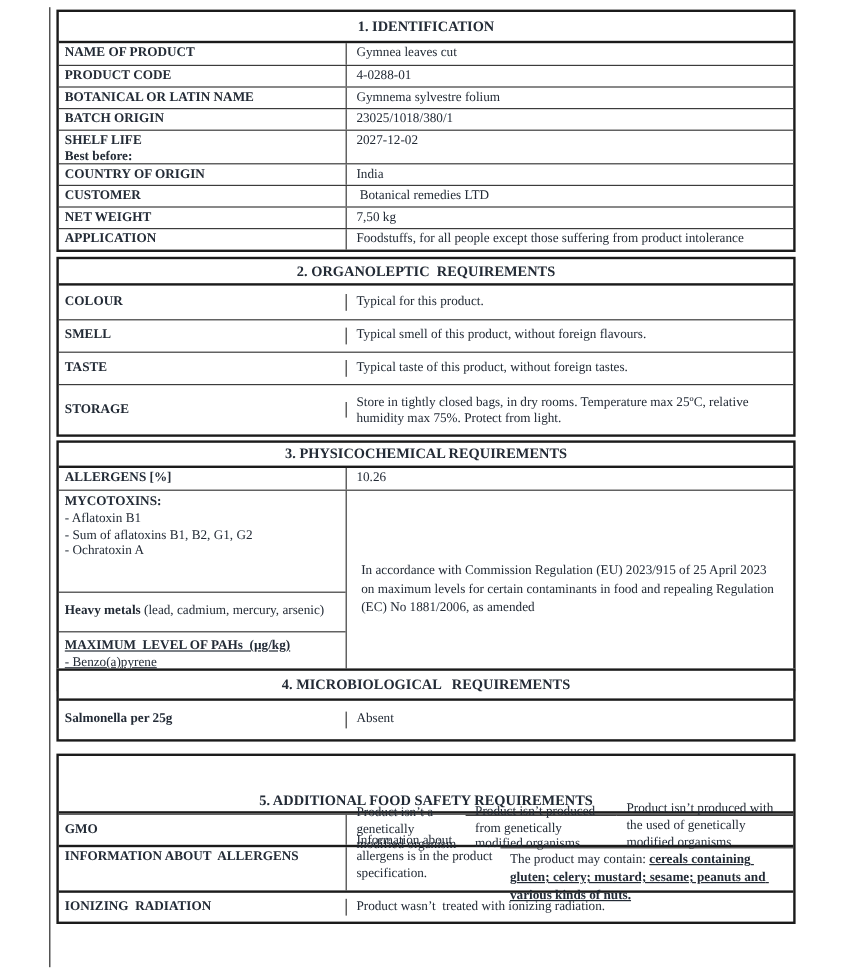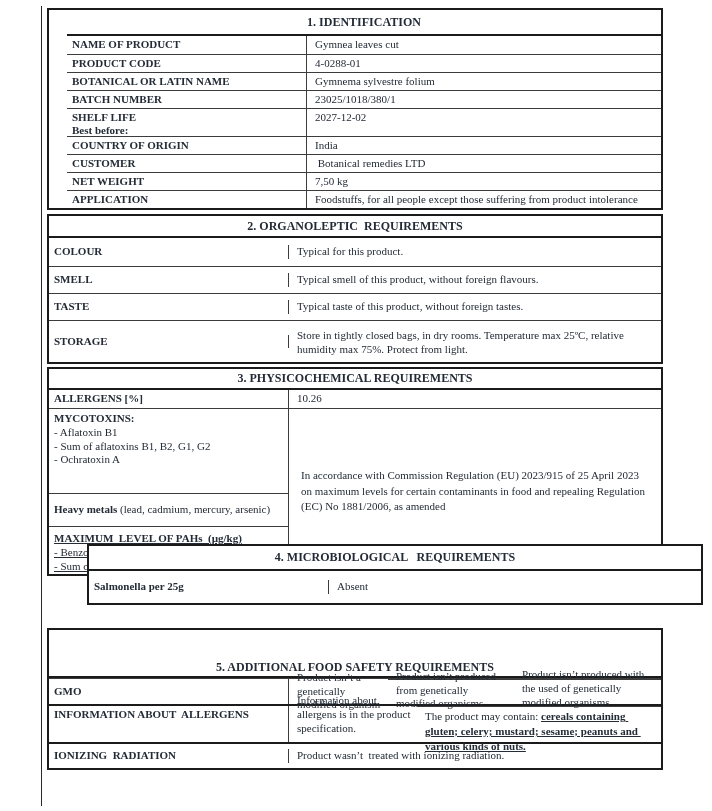--- a/index.html
+++ b/index.html
@@ -48,36 +48,36 @@
   .r26{height:26px;}
   .emph{font-weight:bold;text-decoration:underline;}
   .lines div{line-height:13px;}
 </style>
 </head>
 <body>
 
 <div class="page">
   <div class="vline"></div>
 
-  <section class="tbl t1" style="top:8px;padding-left:18px;">
+  <section class="tbl t1" style="top:8px;">
     <div class="thead" data-bind="document.sections.0.title">1. IDENTIFICATION</div>
     <div class="row r18">
       <div class="lc" data-bind="document.sections.0.rows.0.label">NAME OF PRODUCT</div>
       <div class="vc" data-bind="document.sections.0.rows.0.value">Gymnea leaves cut</div>
     </div>
     <div class="row r18">
       <div class="lc" data-bind="document.sections.0.rows.1.label">PRODUCT CODE</div>
       <div class="vc" data-bind="document.sections.0.rows.1.value">4-0288-01</div>
     </div>
     <div class="row r18">
       <div class="lc" data-bind="document.sections.0.rows.2.label">BOTANICAL OR LATIN NAME</div>
       <div class="vc" data-bind="document.sections.0.rows.2.value">Gymnema sylvestre folium</div>
     </div>
     <div class="row r18">
-      <div class="lc" data-bind="document.sections.0.rows.3.label">BATCH NUMBER</div>
+      <div class="lc" data-bind="document.sections.0.rows.3.label">BATCH ORIGIN</div>
       <div class="vc" data-bind="document.sections.0.rows.3.value">23025/1018/380/1</div>
     </div>
     <div class="row r28">
       <div class="lc lines">
         <div data-bind="document.sections.0.rows.4.label">SHELF LIFE</div>
         <div data-bind="document.sections.0.rows.4.label2">Best before:</div>
       </div>
       <div class="vc" data-bind="document.sections.0.rows.4.value">2027-12-02</div>
     </div>
     <div class="row r18">
@@ -140,21 +140,21 @@
           <div data-bind="document.sections.2.pahs.items.0">- Benzo(a)pyrene</div>
           <div data-bind="document.sections.2.pahs.items.1">- Sum of PAH 4</div>
         </div>
       </div>
       <div class="rcell">
         <div data-bind="document.sections.2.regulation_note">In accordance with Commission Regulation (EU) 2023/915 of 25 April 2023 on maximum levels for certain contaminants in food and repealing Regulation (EC) No 1881/2006, as amended</div>
       </div>
     </div>
   </section>
 
-  <section class="tbl t4" style="top:544px;margin-left:40px;">
+  <section class="tbl t4" style="top:557px;">
     <div class="thead" data-bind="document.sections.3.title">4. MICROBIOLOGICAL   REQUIREMENTS</div>
     <div class="row r32 c">
       <div class="lc" data-bind="document.sections.3.row.label">Salmonella per 25g</div>
       <div class="vc" data-bind="document.sections.3.row.value">Absent</div>
     </div>
   </section>
 
   <section class="tbl t5" style="top:628px;">
     <div class="thead" data-bind="document.sections.4.title">5. ADDITIONAL FOOD SAFETY REQUIREMENTS</div>
     <div class="mrow">

